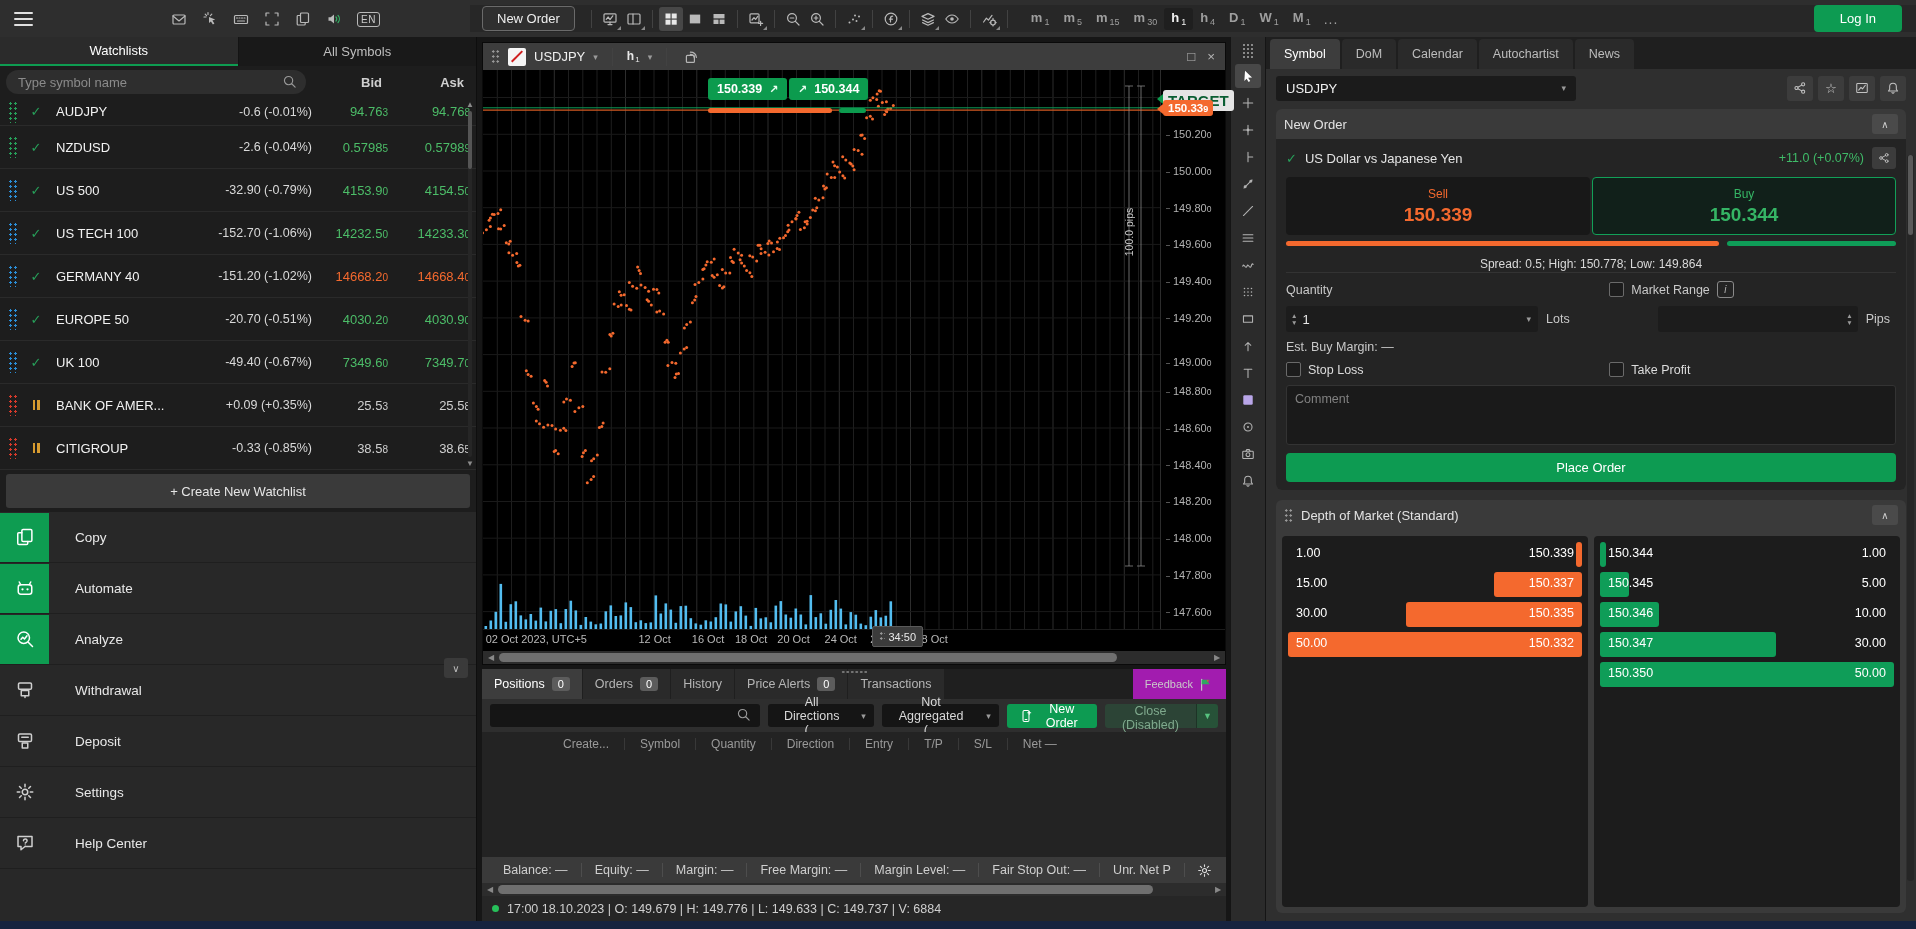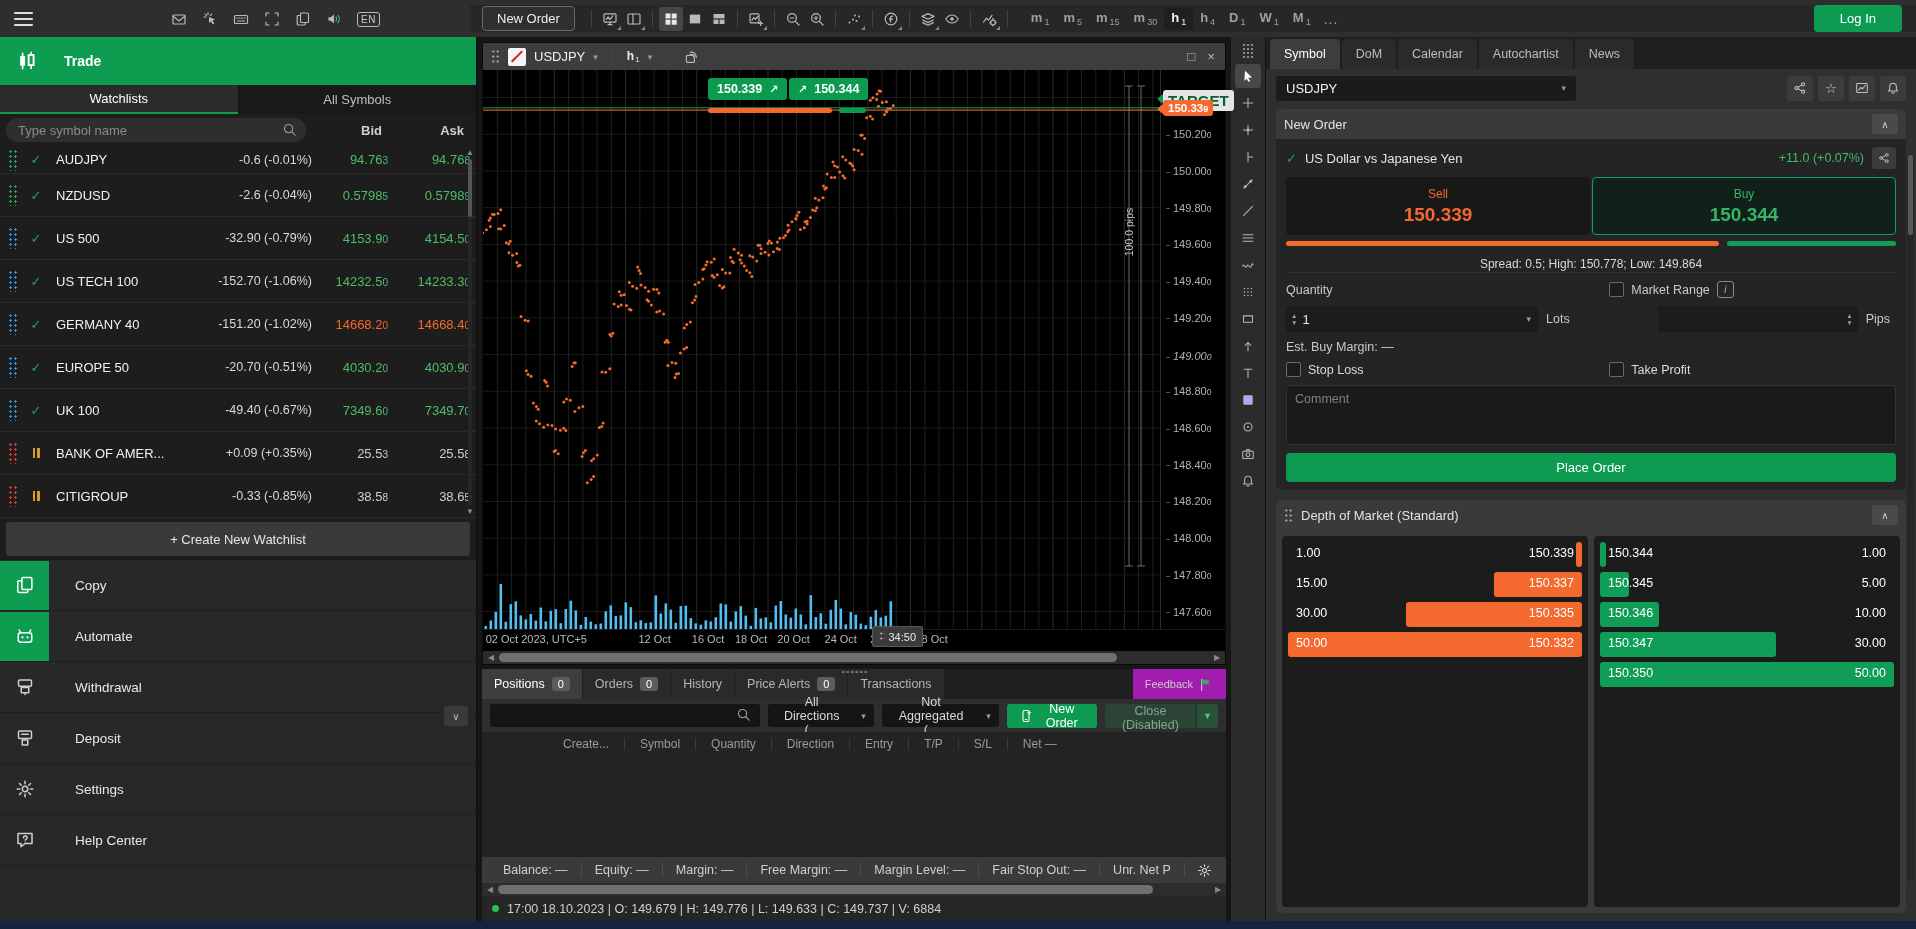--- a/index.html
+++ b/index.html
@@ -402,31 +402,20 @@
           </button>
           <button id="tf-more">...</button>
         </div>
       <button id="login-btn">Log In</button>
     </div>
   </header>
 
   <div id="main">
 
     <aside id="sidebar">
-      <div id="trade-header">
-        <span id="trade-icon">
-            <svg class="ic" style="width:22px;height:22px" viewBox="0 0 16 16">
-              <path d="M4.8 2.4v2M4.8 11.4v2.2" stroke="#fff"></path>
-              <rect x="3" y="4.4" width="3.6" height="7" fill="#fff" stroke="none"></rect>
-              <path d="M11 1.6v2M11 11v2.4" stroke="#fff"></path>
-              <rect x="9.2" y="3.6" width="3.6" height="7.4" fill="none" stroke="#fff" stroke-width="1.4"></rect>
-            </svg>
-          </span>
-        <span class="t-label">Trade</span>
-      </div>
       <div class="wl-tabs" id="wl-tabs">
           <button class="wl-tab active">Watchlists</button>
           <button class="wl-tab">All Symbols</button>
         </div>
       <div class="wl-search">
         <div class="search-wrap">
           <input placeholder="Type symbol name" style="">
           <span class="search-glass">
               <svg class="ic" style="width:15px;height:15px" viewBox="0 0 16 16">
                 <circle cx="7" cy="7" r="4.4"></circle>
@@ -534,20 +523,29 @@
           <div class="mrow">
             <span class="mtile green">
               <svg class="ic" style="width:20px;height:20px" viewBox="0 0 16 16">
                 <rect x="2.6" y="5.4" width="10.8" height="7.6" rx="2"></rect>
                 <circle cx="6" cy="9" r=".9" fill="currentColor" stroke="none"></circle>
                 <circle cx="10" cy="9" r=".9" fill="currentColor" stroke="none"></circle>
                 <path d="M4.6 5.4 3.4 3.2M11.4 5.4l1.2-2.2"></path>
               </svg>
             </span>
             <span class="mlabel">Automate</span>
+          </div>
+          <div class="mrow">
+            <span class="mtile green">
+              <svg class="ic" style="width:20px;height:20px" viewBox="0 0 16 16">
+                <circle cx="7" cy="7" r="4.6"></circle>
+                <path d="M10.6 10.6 14 14M4.8 8.2l1.4-1.6 1.4 1.4 2-2.6"></path>
+              </svg>
+            </span>
+            <span class="mlabel">Analyze</span>
           </div>
           <div class="mrow">
             <span class="mtile">
               <svg class="ic" style="width:20px;height:20px" viewBox="0 0 16 16">
                 <rect x="2.8" y="2.4" width="10.4" height="5" rx="1"></rect>
                 <rect x="5" y="8.4" width="6" height="4.2"></rect>
                 <path d="M8 12.6v1.4"></path>
               </svg>
             </span>
             <span class="mlabel">Withdrawal</span>
@@ -1007,21 +1005,21 @@
           <div id="y-axis">
             <div id="target-tag">TARGET</div>
             <div id="price-tag" style="top: 29.741px;">150.33<small>9</small></div>
           <div class="ytick" style="top: 21.541px;">150.40<small>0</small></div>
               <div class="ytick" style="top: 58.2623px;">150.20<small>0</small></div>
               <div class="ytick" style="top: 94.9836px;">150.00<small>0</small></div>
               <div class="ytick" style="top: 131.705px;">149.80<small>0</small></div>
               <div class="ytick" style="top: 168.426px;">149.60<small>0</small></div>
               <div class="ytick" style="top: 205.148px;">149.40<small>0</small></div>
               <div class="ytick" style="top: 241.869px; text-align: right;">149.20<small>0</small></div>
-              <div class="ytick" style="top: 280px; font-style: italic;">149.00<small>0</small></div>
+              <div class="ytick" style="top: 286px;">149.00<small>0</small></div>
               <div class="ytick" style="top: 315.311px; text-align: right;">148.80<small>0</small></div>
               <div class="ytick" style="top: 352.033px;">148.60<small>0</small></div>
               <div class="ytick" style="top: 388.754px;">148.40<small>0</small></div>
               <div class="ytick" style="top: 425.475px;">148.20<small>0</small></div>
               <div class="ytick" style="top: 462.197px;">148.00<small>0</small></div>
               <div class="ytick" style="top: 498.918px;">147.80<small>0</small></div>
               <div class="ytick" style="top: 535.639px;">147.60<small>0</small></div>
             </div>
         </div>
         <div id="x-axis">

